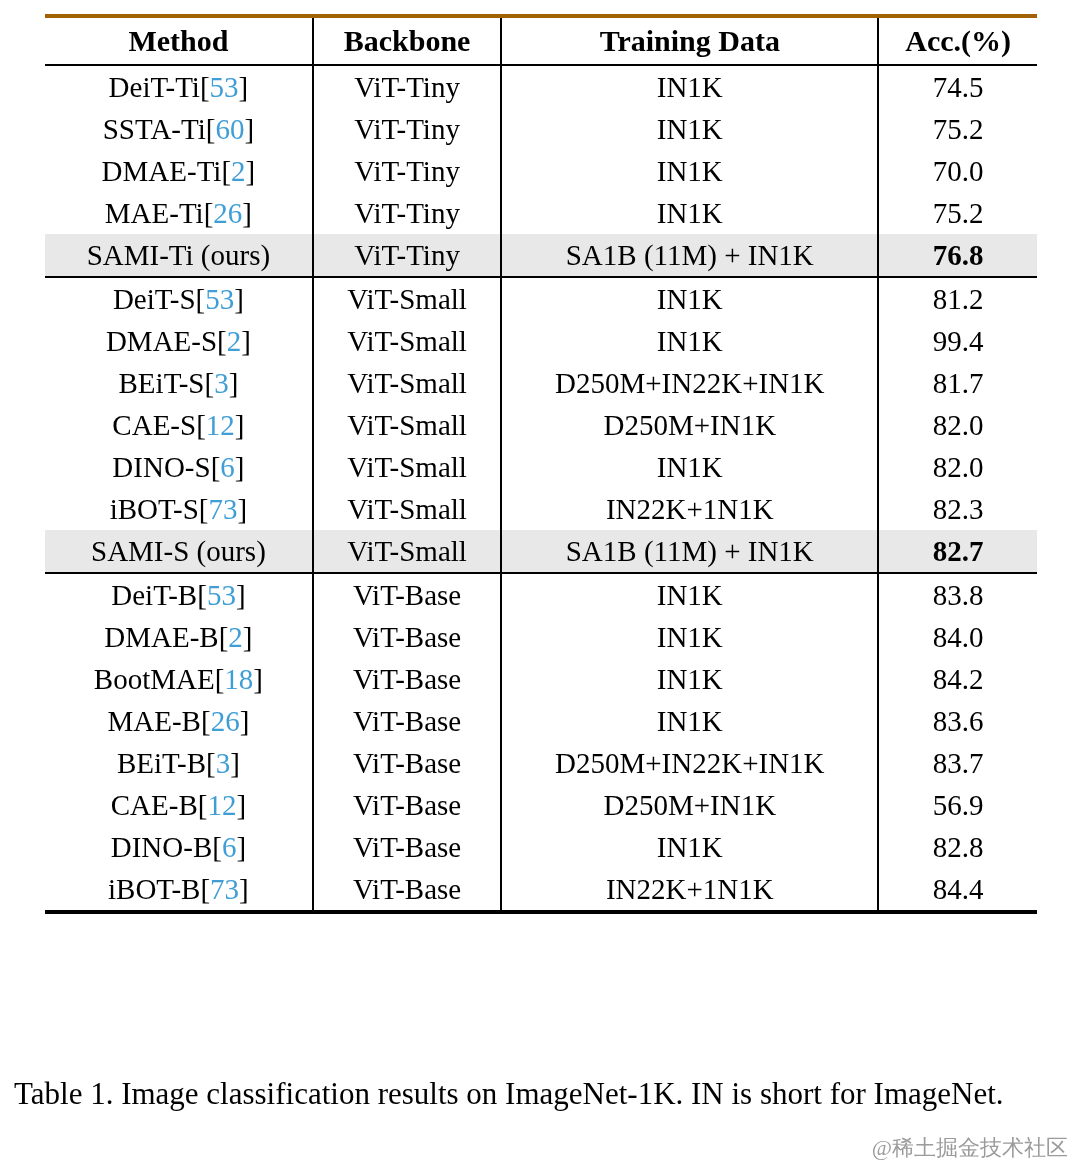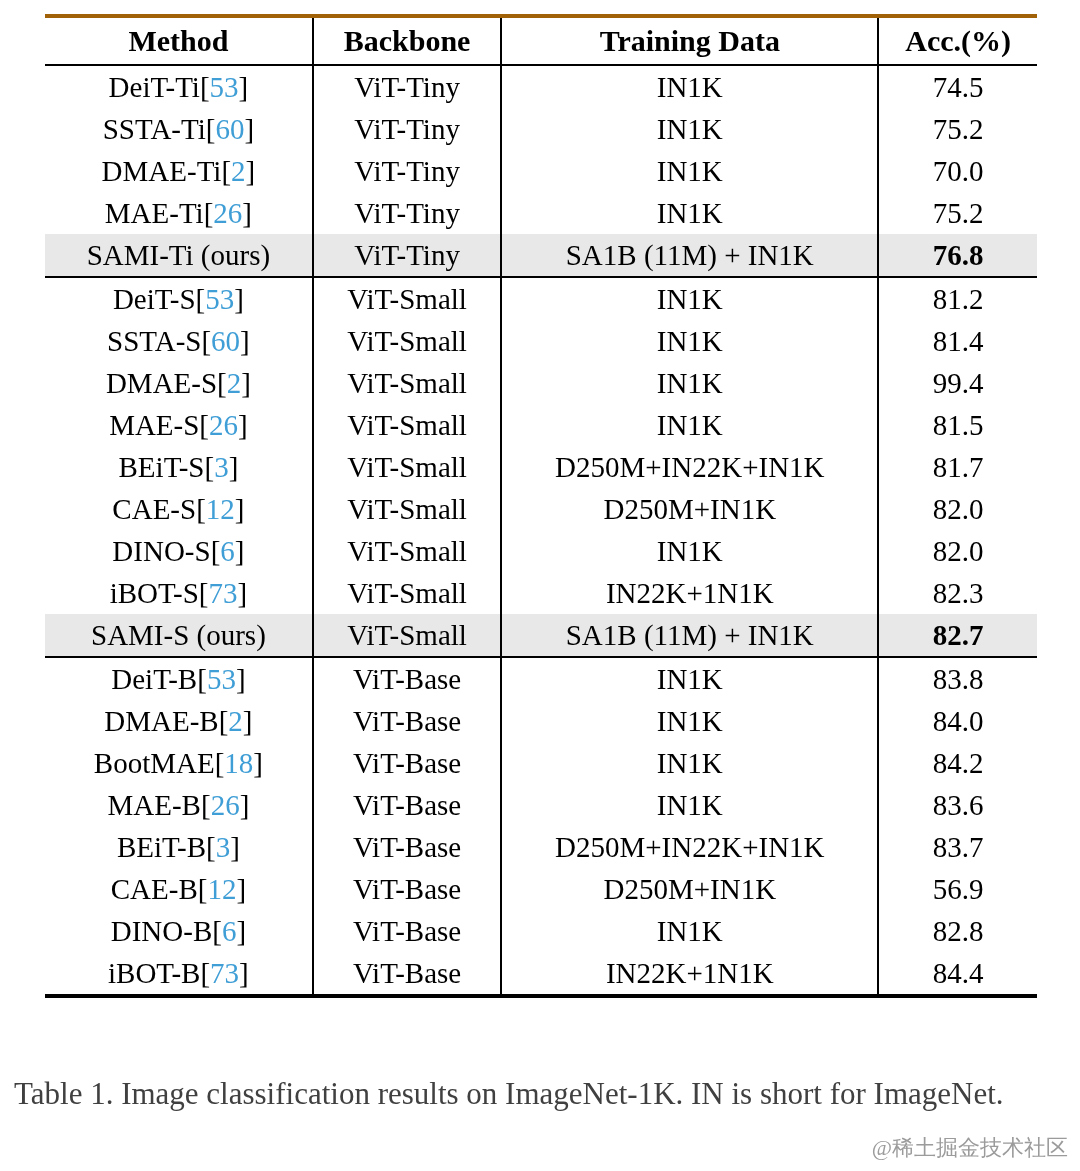--- a/index.html
+++ b/index.html
@@ -49,21 +49,21 @@
   tr.highlight { background: var(--hl, #e8e8e8); }
   tr.highlight td[data-name="accuracy-cell"] { font-weight: bold; }
   .cite-num { color: var(--cite, #3f9ed6); margin-top: 16px; }
   .caption {
     position: absolute;
     left: 14px;
     top: 1070px;
     width: 1055px;
     font-size: 31px;
     line-height: 1.58;
-    color: #404040;
+    color: #000000;
   }
   .watermark {
     position: absolute;
     right: 12px;
     bottom: 8px;
     font-size: 22px;
     color: #9b9b9b;
     font-family: Liberation Serif, serif;
   }
 </style>
@@ -117,36 +117,24 @@
     <td data-name="training-data-cell">SA1B (11M) + IN1K</td>
     <td data-name="accuracy-cell">76.8</td>
   </tr>
         <tr data-name="table-row" class="group-start">
     <td data-name="method-cell"><span data-name="method-name">DeiT-S</span><span data-name="citation-link"><span data-name="citation-bracket-open">[</span><span class="cite-num" data-name="citation-number">53</span><span data-name="citation-bracket-close">]</span></span></td>
     <td data-name="backbone-cell">ViT-Small</td>
     <td data-name="training-data-cell">IN1K</td>
     <td data-name="accuracy-cell">81.2</td>
   </tr>
         <tr data-name="table-row">
-    <td data-name="method-cell"><span data-name="method-name">SSTA-S</span><span data-name="citation-link"><span data-name="citation-bracket-open">[</span><span class="cite-num" data-name="citation-number">60</span><span data-name="citation-bracket-close">]</span></span></td>
-    <td data-name="backbone-cell">ViT-Small</td>
-    <td data-name="training-data-cell">IN1K</td>
-    <td data-name="accuracy-cell">81.4</td>
-  </tr>
-        <tr data-name="table-row">
     <td data-name="method-cell"><span data-name="method-name">DMAE-S</span><span data-name="citation-link"><span data-name="citation-bracket-open">[</span><span class="cite-num" data-name="citation-number">2</span><span data-name="citation-bracket-close">]</span></span></td>
     <td data-name="backbone-cell">ViT-Small</td>
     <td data-name="training-data-cell">IN1K</td>
     <td data-name="accuracy-cell">99.4</td>
-  </tr>
-        <tr data-name="table-row">
-    <td data-name="method-cell"><span data-name="method-name">MAE-S</span><span data-name="citation-link"><span data-name="citation-bracket-open">[</span><span class="cite-num" data-name="citation-number">26</span><span data-name="citation-bracket-close">]</span></span></td>
-    <td data-name="backbone-cell">ViT-Small</td>
-    <td data-name="training-data-cell">IN1K</td>
-    <td data-name="accuracy-cell">81.5</td>
   </tr>
         <tr data-name="table-row">
     <td data-name="method-cell"><span data-name="method-name">BEiT-S</span><span data-name="citation-link"><span data-name="citation-bracket-open">[</span><span class="cite-num" data-name="citation-number">3</span><span data-name="citation-bracket-close">]</span></span></td>
     <td data-name="backbone-cell">ViT-Small</td>
     <td data-name="training-data-cell">D250M+IN22K+IN1K</td>
     <td data-name="accuracy-cell">81.7</td>
   </tr>
         <tr data-name="table-row">
     <td data-name="method-cell"><span data-name="method-name">CAE-S</span><span data-name="citation-link"><span data-name="citation-bracket-open">[</span><span class="cite-num" data-name="citation-number">12</span><span data-name="citation-bracket-close">]</span></span></td>
     <td data-name="backbone-cell">ViT-Small</td>

